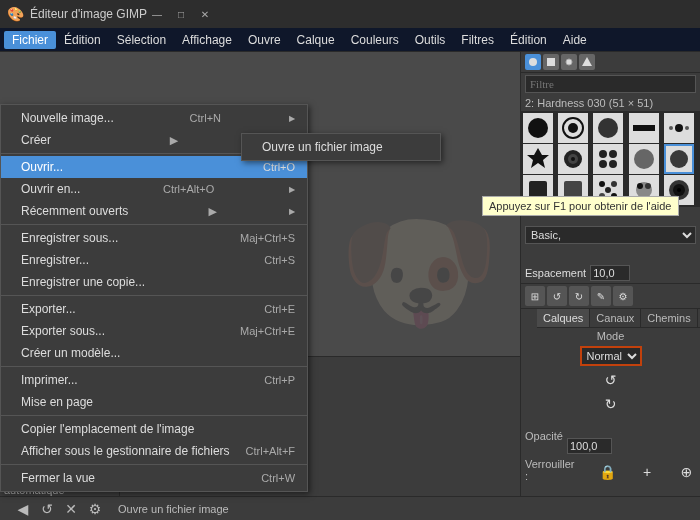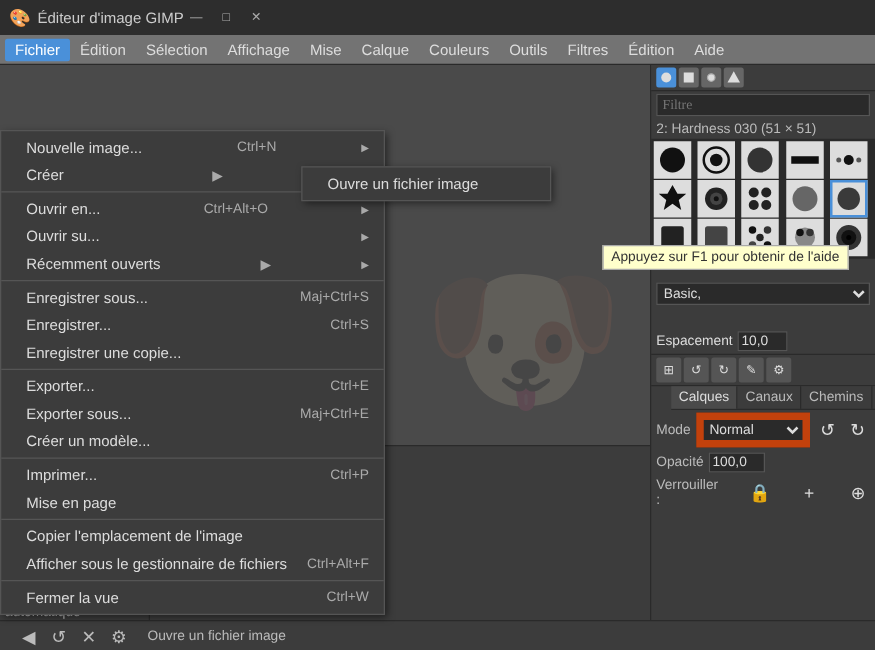--- a/index.html
+++ b/index.html
@@ -45,21 +45,21 @@
       align-items: center;
       justify-content: center;
       font-size: 10px;
       color: #aaa;
       cursor: pointer;
       border-radius: 2px;
     }
 
     
     #menu-bar {
-      background: #737373;
+      background: #0f172a;
       height: 24px;
       display: flex;
       align-items: center;
       padding: 0 4px;
       border-bottom: 1px solid #2a2a2a;
       position: relative;
       z-index: 100;
     }
     .menu-item {
       padding: 2px 8px;
@@ -223,26 +223,27 @@
     .layer-tab.active {
       background: #4a4a4a;
       color: #ddd;
     }
 
     #layers-controls {
       display: flex;
       align-items: center;
       padding: 2px 4px;
       gap: 4px;
+      flex-direction: column;
     }
     #mode-label { font-size: 11px; color: #bbb; }
     #mode-select {
       flex: 1;
       background: #2a2a2a;
-      border: 6px solid #c2410c;
+      border: 2px solid #c2410c;
       color: #ddd;
       font-size: 11px;
       padding: 1px;
     }
     .layer-icon-btn {
       width: 20px;
       height: 20px;
       font-size: 14px;
       color: #ddd;
       cursor: pointer;
@@ -259,25 +260,26 @@
       font-size: 11px;
     }
     #opacity-label { color: #bbb; white-space: nowrap; }
     #opacity-input {
       width: 45px;
       background: #2a2a2a;
       border: 1px solid #555;
       color: #ddd;
       padding: 1px 2px;
       font-size: 11px;
+      margin-top: 20px;
     }
 
     #lock-row {
       display: flex;
-      align-items: center;
+      align-items: flex-end;
       padding: 2px 4px;
       gap: 20px;
       font-size: 11px;
     }
     #lock-label { color: #bbb; }
 
     
     #status-bar {
       height: 24px;
       background: #3c3c3c;
@@ -457,21 +459,21 @@
     <div class="win-btn">□</div>
     <div class="win-btn">✕</div>
   </div>
 </div>
 
 <div id="menu-bar">
   <div class="menu-item active">Fichier</div>
   <div class="menu-item">Édition</div>
   <div class="menu-item">Sélection</div>
   <div class="menu-item">Affichage</div>
-  <div class="menu-item">Mise</div>
+  <div class="menu-item">Ouvre</div>
   <div class="menu-item">Calque</div>
   <div class="menu-item">Couleurs</div>
   <div class="menu-item">Outils</div>
   <div class="menu-item">Filtres</div>
   <div class="menu-item">Édition</div>
   <div class="menu-item">Aide</div>
 </div>
 
 <div style="display:flex; height: calc(520px - 28px - 24px - 24px); position: relative;">
 
@@ -486,27 +488,27 @@
       <div id="fichier-dropdown">
         <div class="dropdown-item has-submenu">
           <span>Nouvelle image...</span>
           <span class="shortcut">Ctrl+N</span>
         </div>
         <div class="dropdown-item has-submenu">
           <span>Créer</span>
           <span class="shortcut">▶</span>
         </div>
         <div class="dropdown-separator"></div>
+        <div class="dropdown-item" style="background:#4a90d9; color:#fff; position:relative;">
+          <span>Ouvrir...</span>
+          <span class="shortcut" style="color:#ddd;">Ctrl+O</span>
+        </div>
         <div class="dropdown-item has-submenu">
           <span>Ouvrir en...</span>
           <span class="shortcut">Ctrl+Alt+O</span>
-        </div>
-        <div class="dropdown-item has-submenu">
-          <span>Ouvrir su...</span>
-          <span class="shortcut"></span>
         </div>
         <div class="dropdown-item has-submenu">
           <span>Récemment ouverts</span>
           <span class="shortcut">▶</span>
         </div>
         <div class="dropdown-separator"></div>
         <div class="dropdown-item">
           <span>Enregistrer sous...</span>
           <span class="shortcut">Maj+Ctrl+S</span>
         </div>

